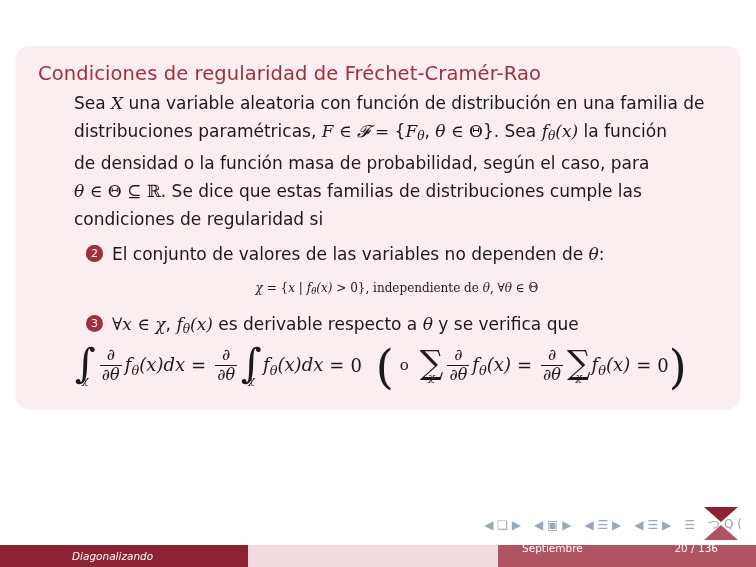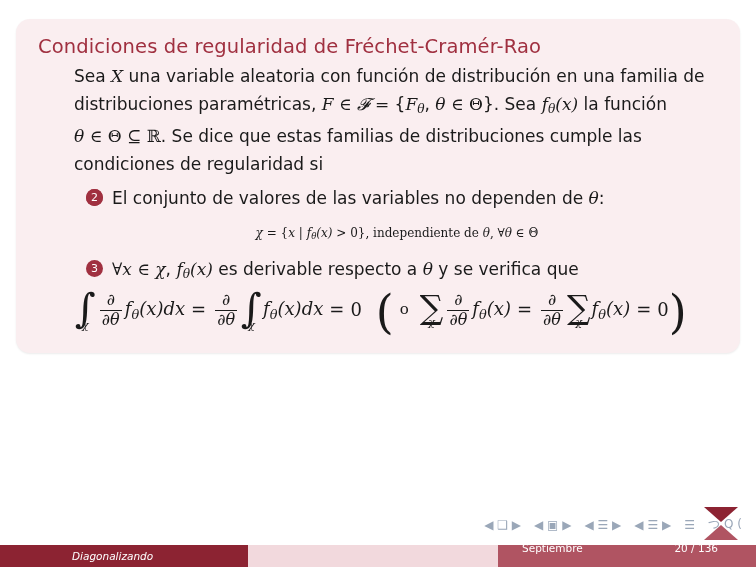--- a/index.html
+++ b/index.html
@@ -16,21 +16,21 @@
   }
   .slide {
     position: absolute;
     left: 0; top: 0;
     width: 756px;
     height: 567px;
   }
   .block {
     position: absolute;
     left: 16px;
-    top: 19px;
+    top: 46px;
     width: 724px;
     background: #faeef0;
     border-radius: 14px;
     box-sizing: border-box;
     padding: 0;
     box-shadow: 0 1px 2px rgba(0,0,0,0.08);
   }
   .block-title {
     color: #a03040;
     font-size: 19.5px;
@@ -211,20 +211,23 @@
     <div class="block-title">Condiciones de regularidad de Fréchet-Cramér-Rao</div>
     <div class="block-body">
 
       <div class="para">
         Sea <span class="math">X</span> una variable aleatoria con función de distribución en una familia de
       </div>
       <div class="para">
         distribuciones paramétricas, <span class="math">F</span> <span class="mathup">∈</span> <span class="cal">𝓕</span> <span class="mathup">=</span> {<span class="math">F<span class="sub">θ</span></span>, <span class="math">θ</span> <span class="mathup">∈</span> <span class="mathup">Θ</span>}. Sea <span class="math">f<span class="sub">θ</span>(x)</span> la función
       </div>
       <div class="para">
+        de densidad o la función masa de probabilidad, según el caso, para
+      </div>
+      <div class="para">
         <span class="math">θ</span> <span class="mathup">∈</span> <span class="mathup">Θ</span> <span class="mathup">⊆</span> <span class="bb">ℝ</span>. Se dice que estas familias de distribuciones cumple las
       </div>
       <div class="para">
         condiciones de regularidad si
       </div>
 
       <ol class="enum">
         <li>
           <span class="num-badge">1</span>
         </li>

